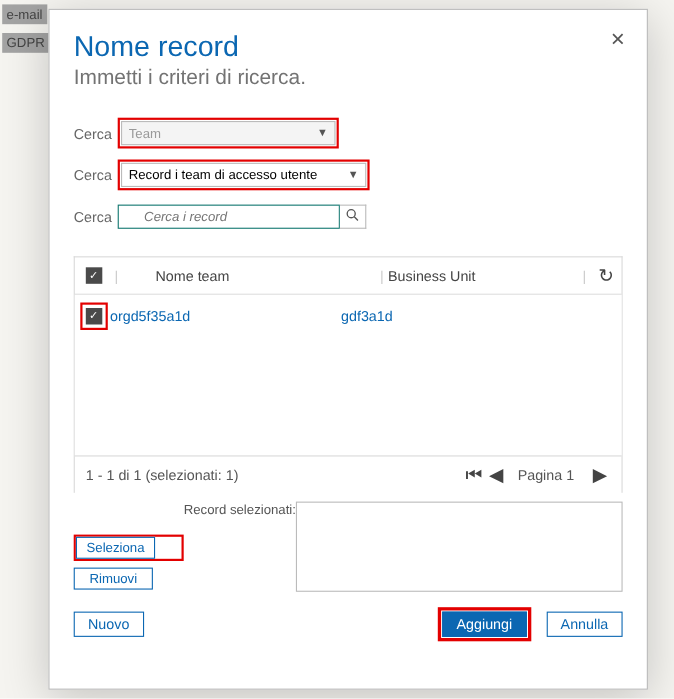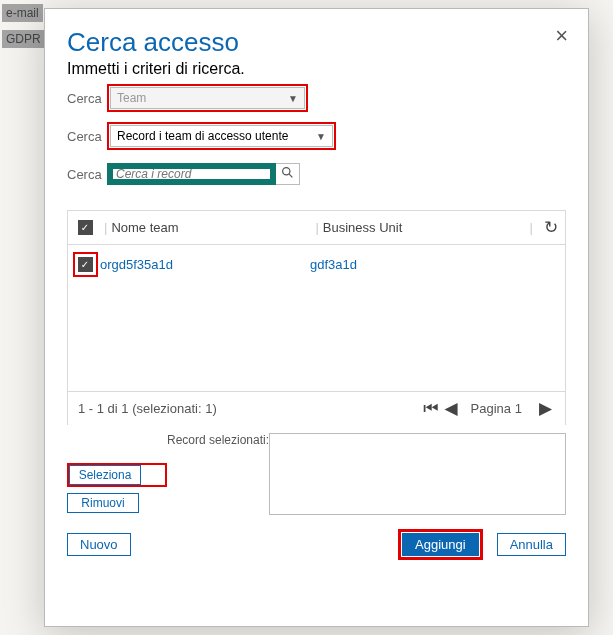--- a/index.html
+++ b/index.html
@@ -35,41 +35,41 @@
     font-size: 22px; color: #555;
     cursor: pointer;
     line-height: 1;
   }
   .title {
     color: #0b67b2;
     font-size: 26px;
     font-weight: 300;
     margin-bottom: 2px;
   }
-  .subtitle { color: #000000; font-size: 16px; margin-bottom: 6px; }
+  .subtitle { color: #737373; font-size: 19px; margin-bottom: 25px; }
   .row { display: flex; align-items: center; margin-bottom: 10px; height: 28px; }
   .row-label { width: 40px; color: #666; font-size: 13px; }
   .highlight-red { border: 2px solid #e30000; padding: 1px; display: inline-block; }
   .dropdown {
     width: 195px; height: 22px;
     border: 1px solid #bbb;
     background: #fff;
     display: flex; align-items: center;
     justify-content: space-between;
     padding: 0 6px;
     font-size: 12px;
   }
   .dropdown.wide { width: 223px; }
   .dropdown.disabled { background: #f4f4f4; color: #999; }
   .dropdown .chev { font-size: 10px; color: #555; }
   .search-wrap { display: flex; }
   .search-input {
-    width: 169px; height: 22px;
-    border: 6px solid #0f766e;
-    padding: 0 3px;
+    width: 202px; height: 22px;
+    border: 1px solid #0f766e;
+    padding: 0 23px;
     font-size: 12px;
     font-style: italic;
     color: #999;
     outline: none;
   }
   .search-btn {
     width: 24px; height: 22px;
     border: 1px solid #bbb;
     border-left: none;
     background: #fff;
@@ -91,21 +91,21 @@
   .th-check { width: 30px; display: flex; justify-content: center; }
   .checkbox {
     width: 15px; height: 15px;
     background: #4a4a4a;
     display: flex; align-items: center; justify-content: center;
     color: #fff; font-size: 10px;
     cursor: pointer;
   }
   .th-sep { color: #ccc; margin: 0 4px; }
   .th { color: #444; font-size: 13px; }
-  .th.name { width: 200px; }
+  .th.name { width: 200px; margin-left: 30px; }
   .th.bu { flex: 1; }
   .th-refresh { width: 28px; display:flex; justify-content:center; cursor:pointer; font-size: 17px; color:#444;}
   .tbody { height: 146px; background:#fff; }
   .trow {
     display: flex; align-items: center;
     height: 38px;
     padding-left: 2px;
   }
   .trow .cell-check { width: 30px; display:flex; justify-content:center; }
   .highlight-check-wrap { border: 2px solid #e30000; padding: 3px; }
@@ -156,21 +156,21 @@
   .footer .right { display:flex; gap:14px; align-items:center;}
 </style>
 </head>
 <body>
 
 <div class="bg-text" style="top:4px;">e-mail</div>
 <div class="bg-text" style="top:30px;">GDPR r</div>
 
 <div class="modal">
   <div class="modal-close">×</div>
-  <div class="title">Cerca accesso</div>
+  <div class="title">Nome record</div>
   <div class="subtitle">Immetti i criteri di ricerca.</div>
 
   <div class="row">
     <div class="row-label">Cerca</div>
     <span class="highlight-red">
       <div class="dropdown disabled">
         <span>Team</span>
         <span class="chev">▼</span>
       </div>
     </span>

